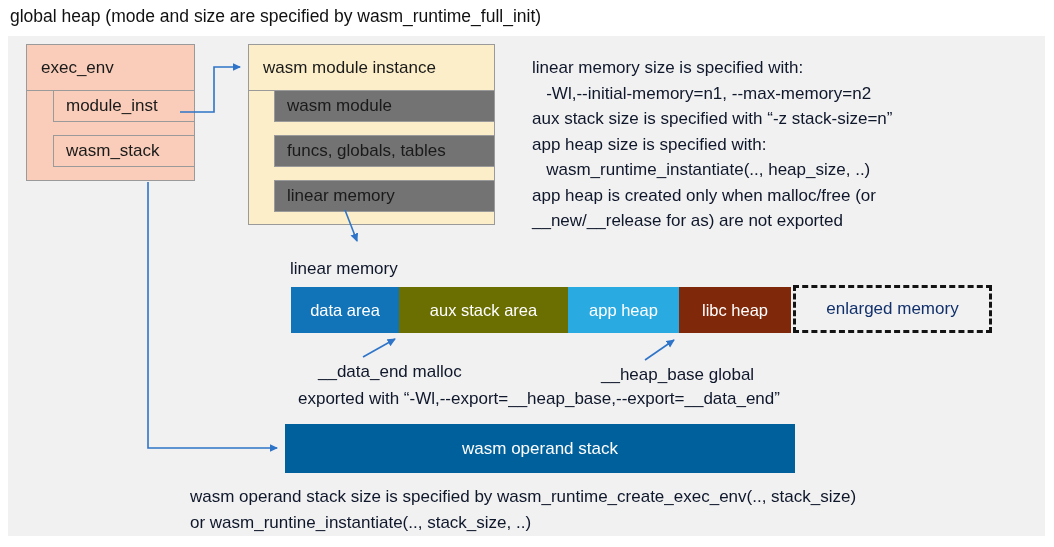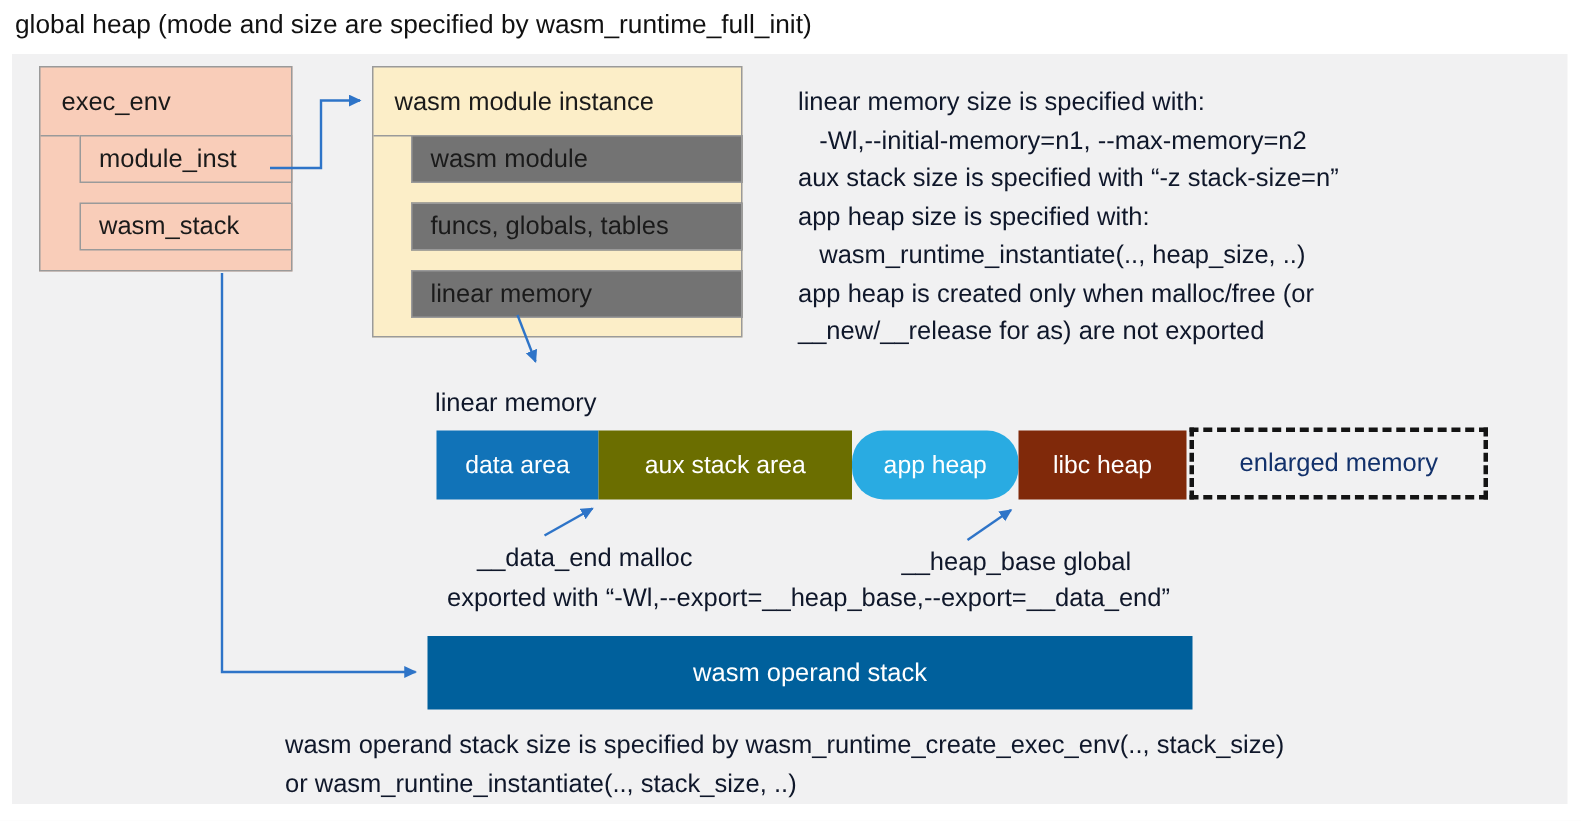--- a/index.html
+++ b/index.html
@@ -14,21 +14,21 @@
   .box-head{height:46px;display:flex;align-items:center;padding-left:14px;font-size:17px;border-bottom:1px solid #9a9a9a;box-sizing:border-box;}
   .sub-row{position:absolute;right:-1px;height:32px;border:1px solid #9a9a9a;display:flex;align-items:center;padding-left:12px;font-size:17px;box-sizing:border-box;}
   #exec-env{left:26px;top:44px;width:169px;height:137px;background:#f9cdb9;}
   #exec-env .sub-row{left:26px;background:#f9cdb9;}
   #module-instance{left:248px;top:44px;width:247px;height:181px;background:#fceec8;}
   #module-instance .sub-row{left:25px;background:#737373;}
   #mem-bar{position:absolute;left:291px;top:287px;height:46px;display:flex;}
   .seg{display:flex;align-items:center;justify-content:center;color:#ffffff;font-size:16.5px;height:100%;}
   .seg0{width:108px;background:#1173b8;}
   .seg1{width:169px;background:#6b6e00;}
-  .seg2{width:111px;background:#29abe2;border-radius:21px;}
+  .seg2{width:111px;background:#29abe2;}
   .seg3{width:112px;background:#80290a;}
   #enlarged{position:absolute;left:793px;top:285px;width:199px;height:48px;box-sizing:border-box;
     border:3px dashed #141414;display:flex;align-items:center;justify-content:center;
     color:#12316b;font-size:17px;}
   #operand-stack{position:absolute;left:285px;top:424px;width:510px;height:49px;background:#00609c;
     display:flex;align-items:center;justify-content:center;color:#ffffff;font-size:17px;}
   #notes-right{left:532px;top:55px;line-height:25.5px;}
   #bottom-note{left:190px;top:484px;line-height:26px;}
   #lm-label{left:290px;top:258px;}
   #data-end-label{left:318px;top:361px;}

